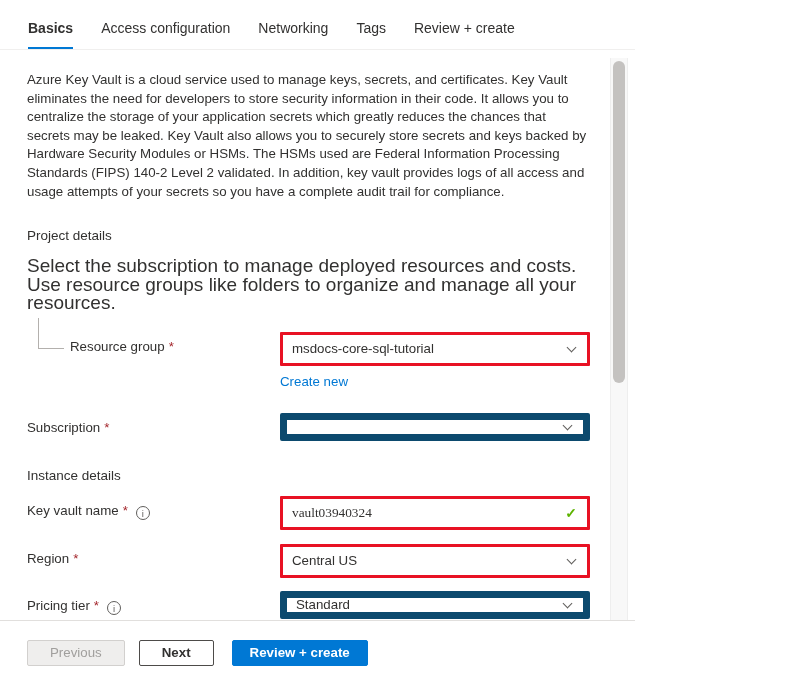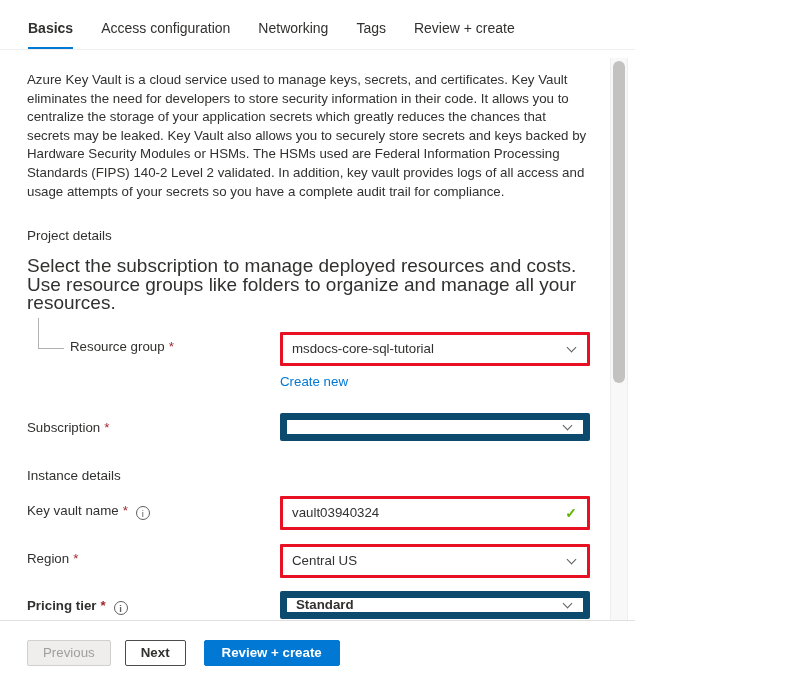--- a/index.html
+++ b/index.html
@@ -112,21 +112,21 @@
     border: 3px solid #e81123;
     border-radius: 1px;
   }
   .red-wrap .dropdown { border: none; height: 28px; }
   .textfield-wrap { position: relative; }
   .textfield {
     width: 100%;
     height: 28px;
     border: none;
     outline: none;
-    font-family: Liberation Sans, sans-serif;
+    font-family: Liberation Serif, serif;
     font-size: 13.3px;
     color: #323130;
     padding: 0 30px 0 9px;
     background: #fff;
     display: block;
   }
   .valid-check {
     position: absolute;
     right: 10px;
     top: 50%;
@@ -152,21 +152,21 @@
     height: 31px;
     border-left: 1px solid #b3b0ad;
     border-bottom: 1px solid #b3b0ad;
   }
   .indent-label { padding-left: 43px; display: inline-block; }
   
   .row-subscription { margin-top: 23px; }
   .row-resource-group { margin-top: 13px; }
   .row-keyvault { margin-top: 13px; }
   .row-region { margin-top: 14px; }
-  .row-pricing { margin-top: 13px; font-weight: bold; }
+  .row-pricing { margin-top: 13px; }
   
   .scrollbar-track {
     position: absolute;
     top: 58px;
     right: 7px;
     width: 18px;
     height: 570px;
     background: #f8f8f8;
     border-left: 1px solid #eeeeee;
     border-right: 1px solid #eeeeee;
@@ -191,21 +191,21 @@
     border-top: 1px solid #e1dfdd;
     background: #fff;
     display: flex;
     align-items: center;
     padding: 0 37px 0 27px;
   }
   .btn {
     font-family: "Liberation Sans", sans-serif;
     font-size: 13.3px;
     height: 26px;
-    padding: 0 15px;
+    padding: 0 22px;
     border-radius: 2px;
     cursor: pointer;
   }
   .btn-previous {
     background: #efeeed;
     border: 1px solid #d2d0ce;
     color: #a19f9d;
     cursor: default;
   }
   .btn-next {

